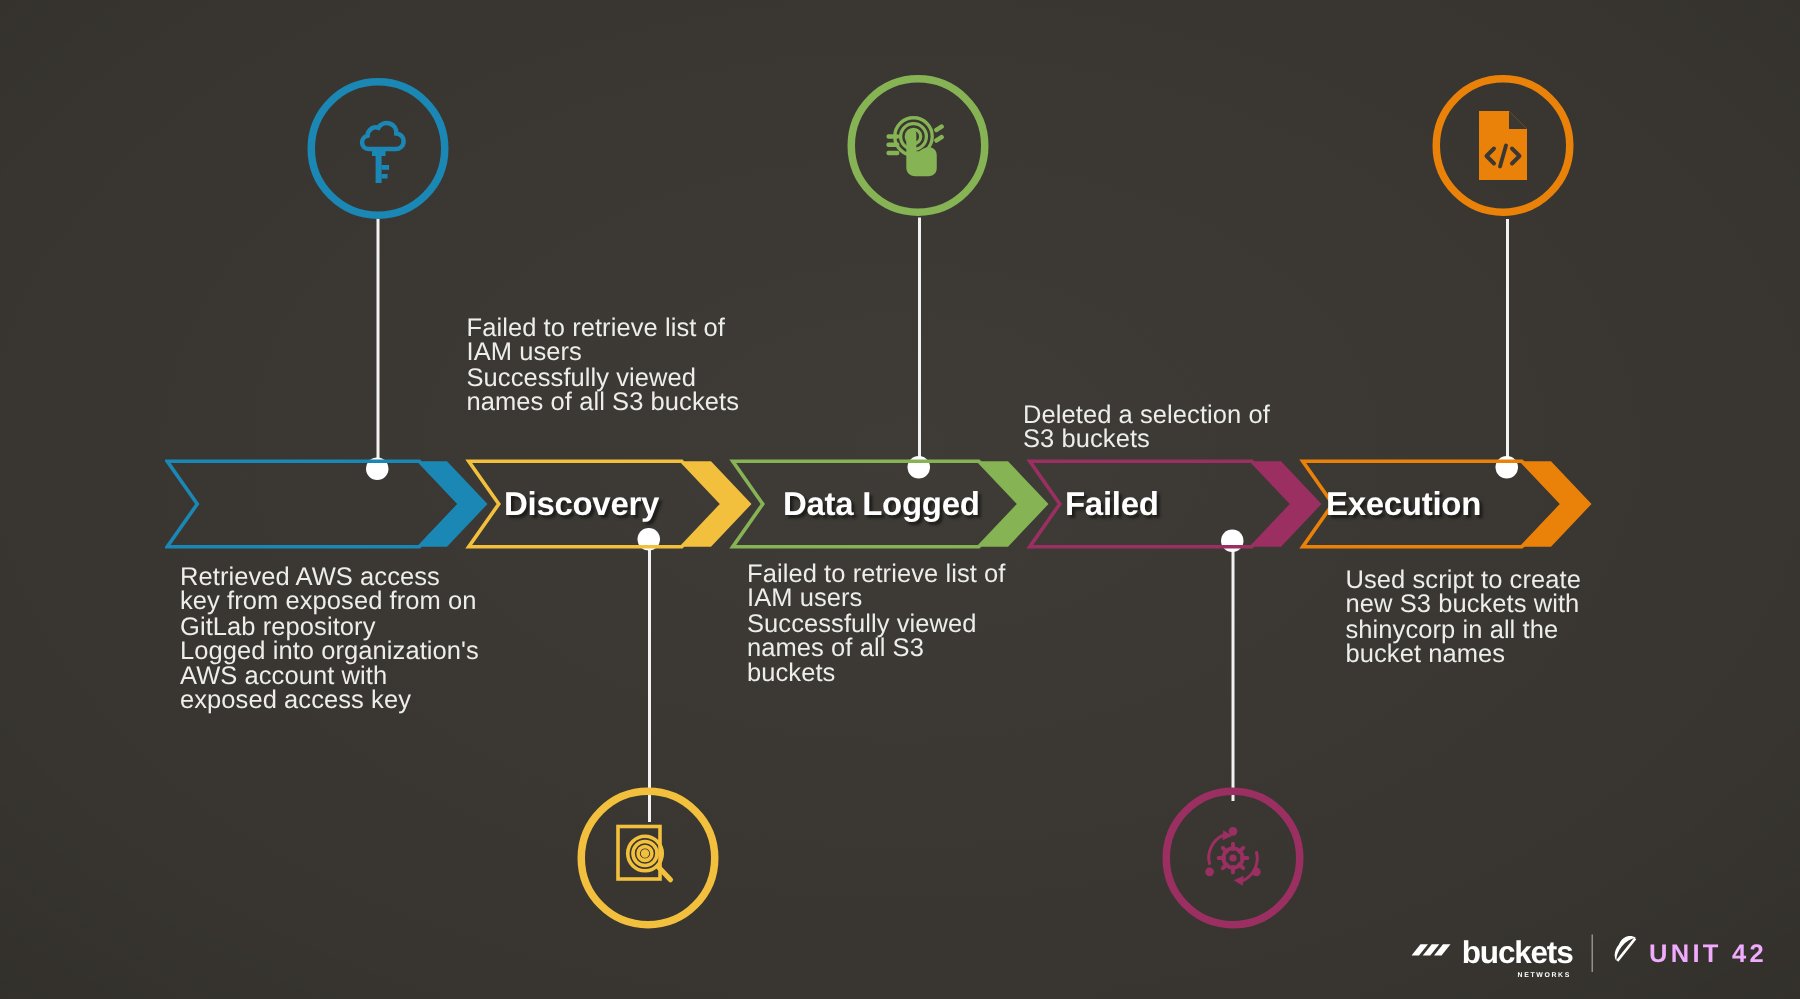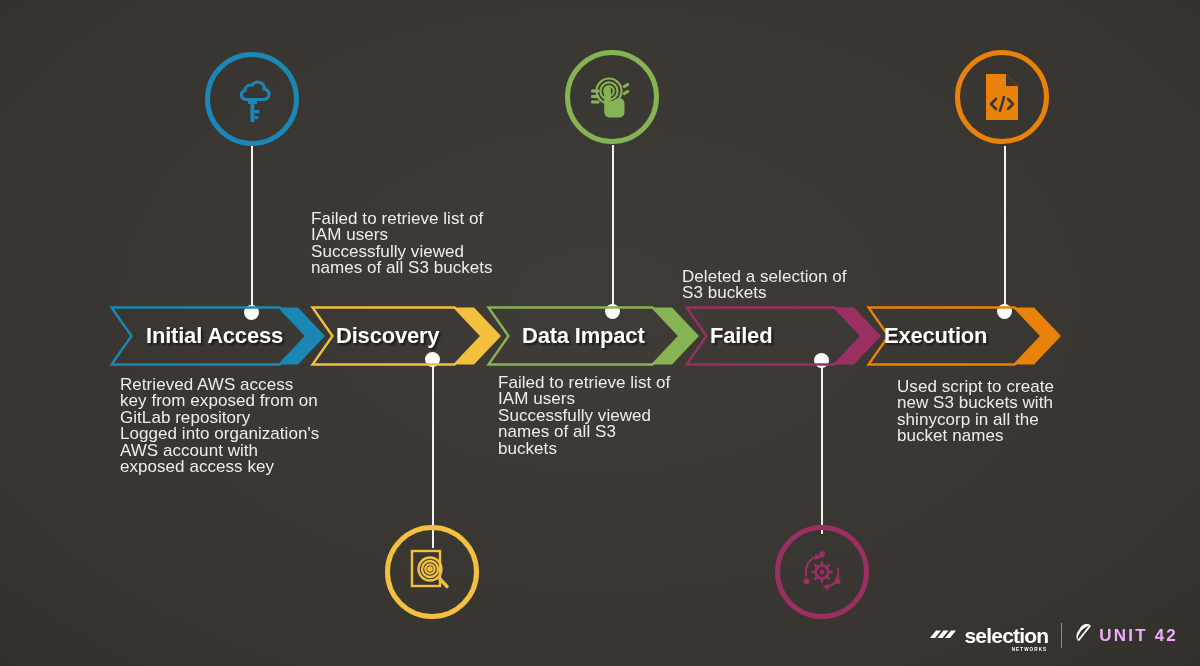--- a/index.html
+++ b/index.html
@@ -274,23 +274,22 @@
         <path d="M576.5 1.5h148l27 28.5-27 28.5h-148l20-28.5z" fill="none" stroke="#9c2f62" stroke-width="2.4"></path>
         <path d="M724 1.5h20l27 28.5-27 28.5h-20l27-28.5z" fill="#9c2f62"></path>
       </g>
 
       <g>
         <path d="M758.5 1.5h146l27 28.5-27 28.5h-146l20-28.5z" fill="none" stroke="#ea8209" stroke-width="2.4"></path>
         <path d="M904 1.5h20l27 28.5-27 28.5h-20l27-28.5z" fill="#ea8209"></path>
       </g>
     </svg>
 
-    <div class="stage-label" style="left:36px;">Initial Access</div>
     <div class="stage-label" style="left:226px;">Discovery</div>
-    <div class="stage-label" style="left:412px;">Data Impact</div>
+    <div class="stage-label" style="left:412px;">Data Logged</div>
     <div class="stage-label" style="left:600px;">Failed</div>
     <div class="stage-label" style="left:774px;">Execution</div>
   </div>
 
   <div class="note" style="left:120px; top:377px; width:200px;">
     <p>Retrieved AWS access key from exposed from on GitLab repository</p>
     <p>Logged into organization's AWS account with exposed access key</p>
   </div>
 
   <div class="note" style="left:311px; top:211px; width:185px;">
@@ -316,21 +315,21 @@
       <span>
         <svg width="27" height="20" viewBox="0 0 27 20">
           <g fill="#ffffff">
             <polygon points="0,14 6,6.5 11,6.5 5,14"></polygon>
             <polygon points="7.5,14 13.5,6.5 18.5,6.5 12.5,14"></polygon>
             <polygon points="15,14 21,6.5 26,6.5 20,14"></polygon>
           </g>
         </svg>
       </span>
       <span class="pa-wordmark">
-        <span>selection</span>
+        <span>buckets</span>
         <span class="pa-sub">NETWORKS</span>
       </span>
     </div>
 
     <div class="logo-divider"></div>
 
     <div class="logo-unit42">
       <span>
         <svg width="18" height="19" viewBox="0 0 18 19">
           <path d="M2.6 16.6C0.6 13.9 1.2 9.2 4.3 5.6 7-.4 12.2-.9 15.6 1.2c-3.3.6-6.8 2.6-9.3 5.6-2.7 3.2-3.9 6.8-3.7 9.8z" fill="#ffffff"></path>

